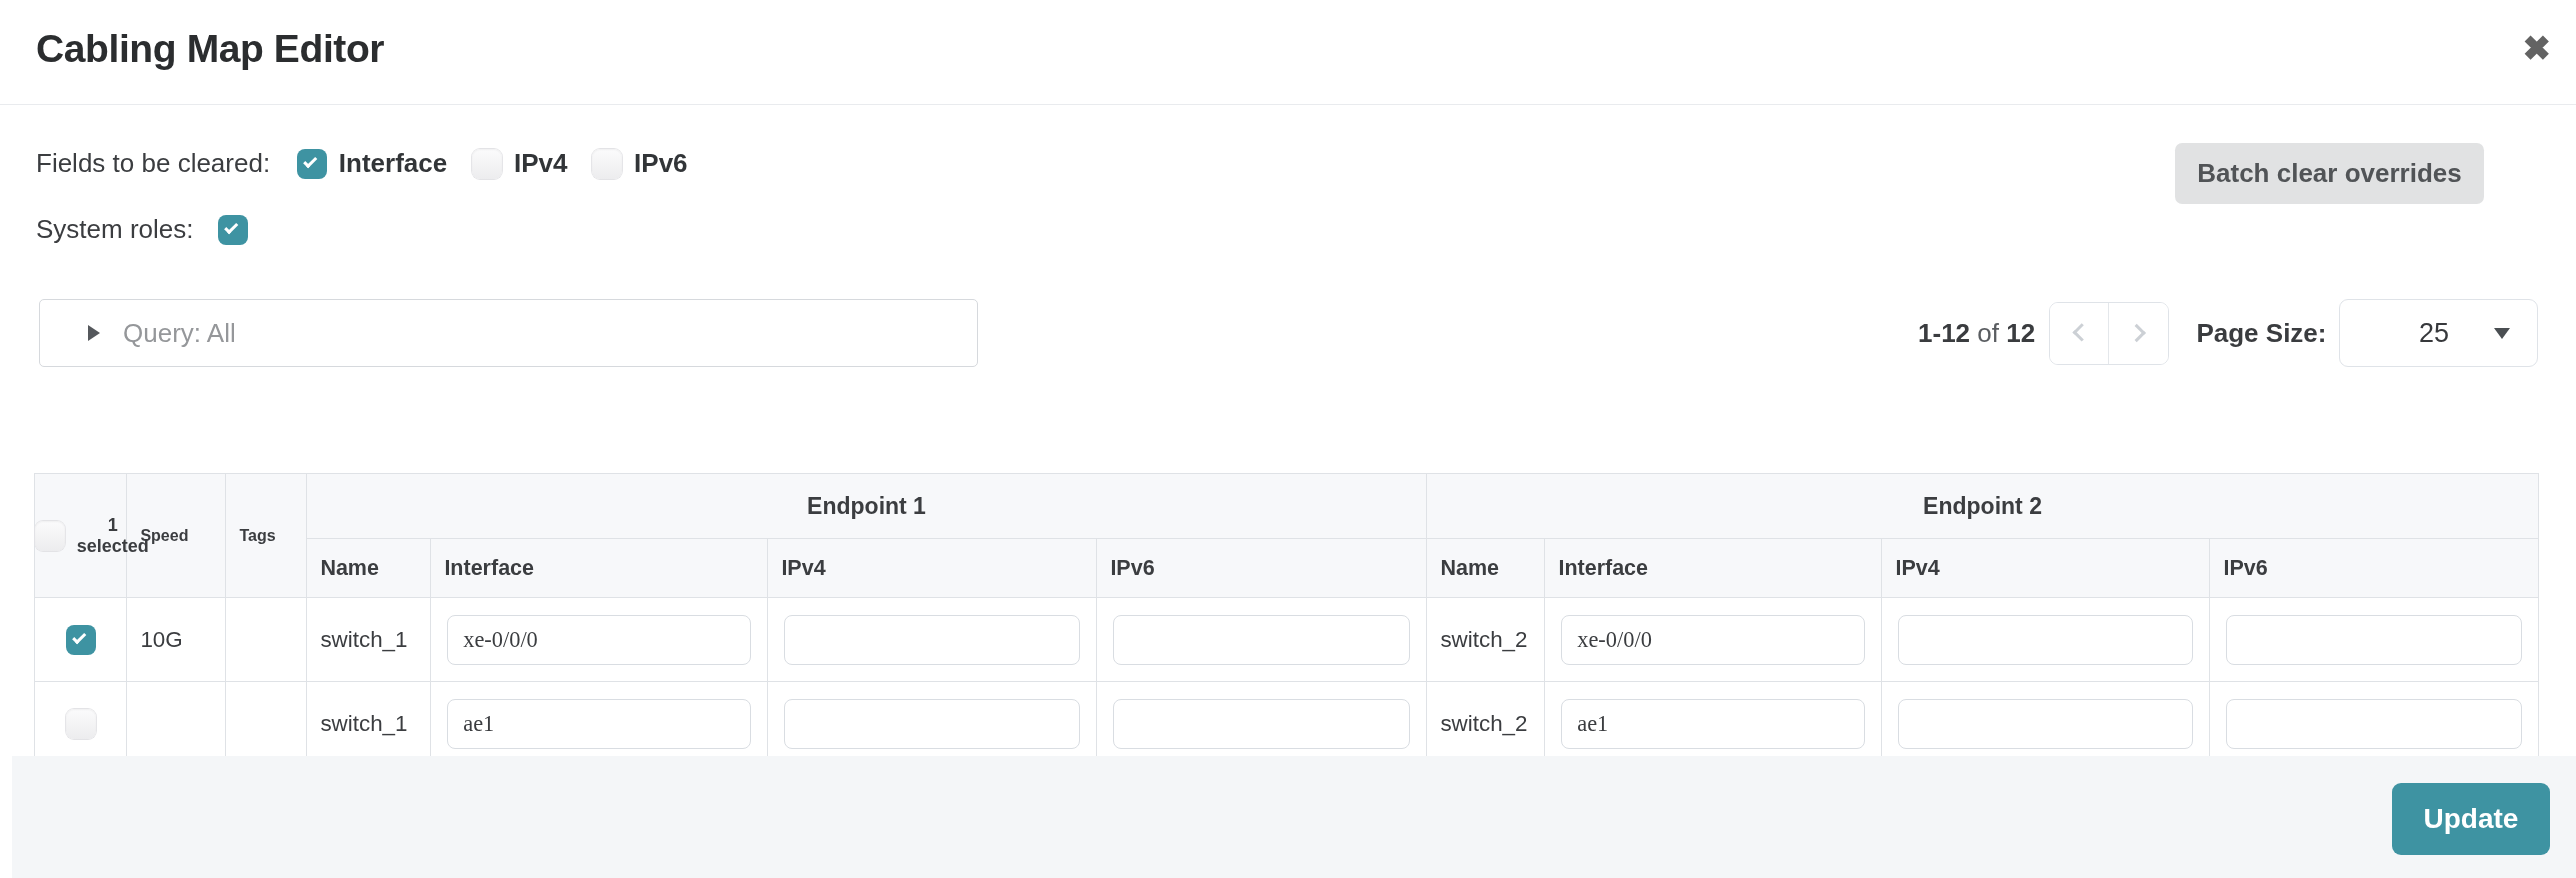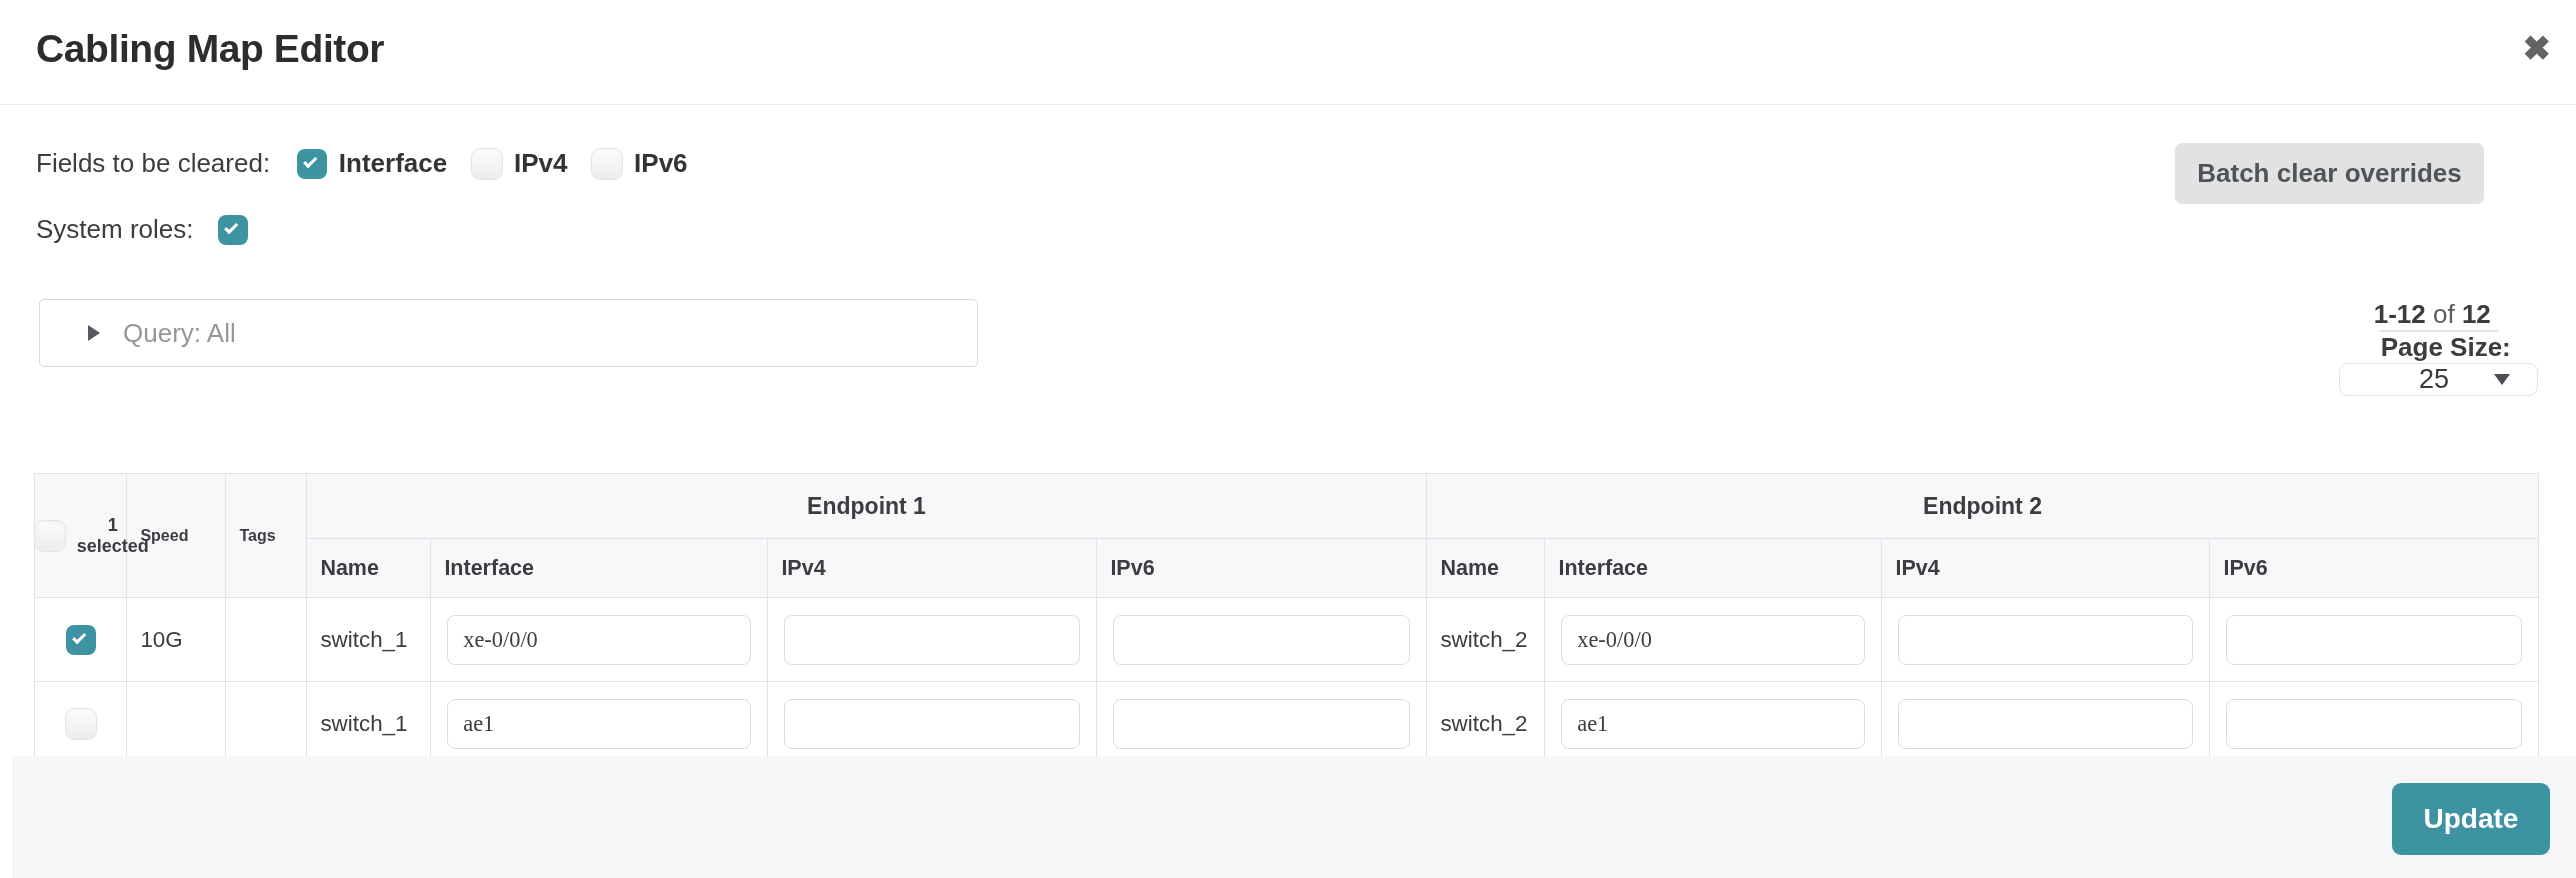--- a/index.html
+++ b/index.html
@@ -37,21 +37,21 @@
 
   
   .query-box { position:absolute; left:39px; top:299px; width:939px; height:68px;
     border:1.8px solid #d6d9dd; border-radius:5px; display:flex; align-items:center;
     padding-left:48px; cursor:pointer; background:#fff; }
   .tri-right { width:0; height:0; border-left:12.5px solid #55585c;
     border-top:8px solid transparent; border-bottom:8px solid transparent; }
   .query-text { font-size:26px; color:#95979a; margin-left:23px; }
 
   .pag { position:absolute; top:299px; right:38px; height:68px; display:flex;
-    align-items:center;flex-direction:column; }
+    align-items:center; }
   .pag-range { font-size:26px; color:#3a3c3f; white-space:nowrap; }
   .pag-range .b { font-weight:700; }
   .pag-range .of { color:#5a5d61; font-weight:400; }
   .pager { display:flex; margin-left:14.3px; border:1.8px solid #dfe3e8; border-radius:9px;
     overflow:hidden; height:63px; background:#fff; }
   .pager .pbtn { width:59px; display:flex; align-items:center; justify-content:center;
     cursor:pointer; background:#fff; }
   .pager .pbtn:first-child { border-right:1.8px solid #e4e7eb; }
   .chev { width:13.4px; height:13.4px; border-left:3.6px solid #ccd0d5; border-bottom:3.6px solid #ccd0d5; }
   .chev.left  { transform:rotate(45deg); margin-left:5.4px; }

